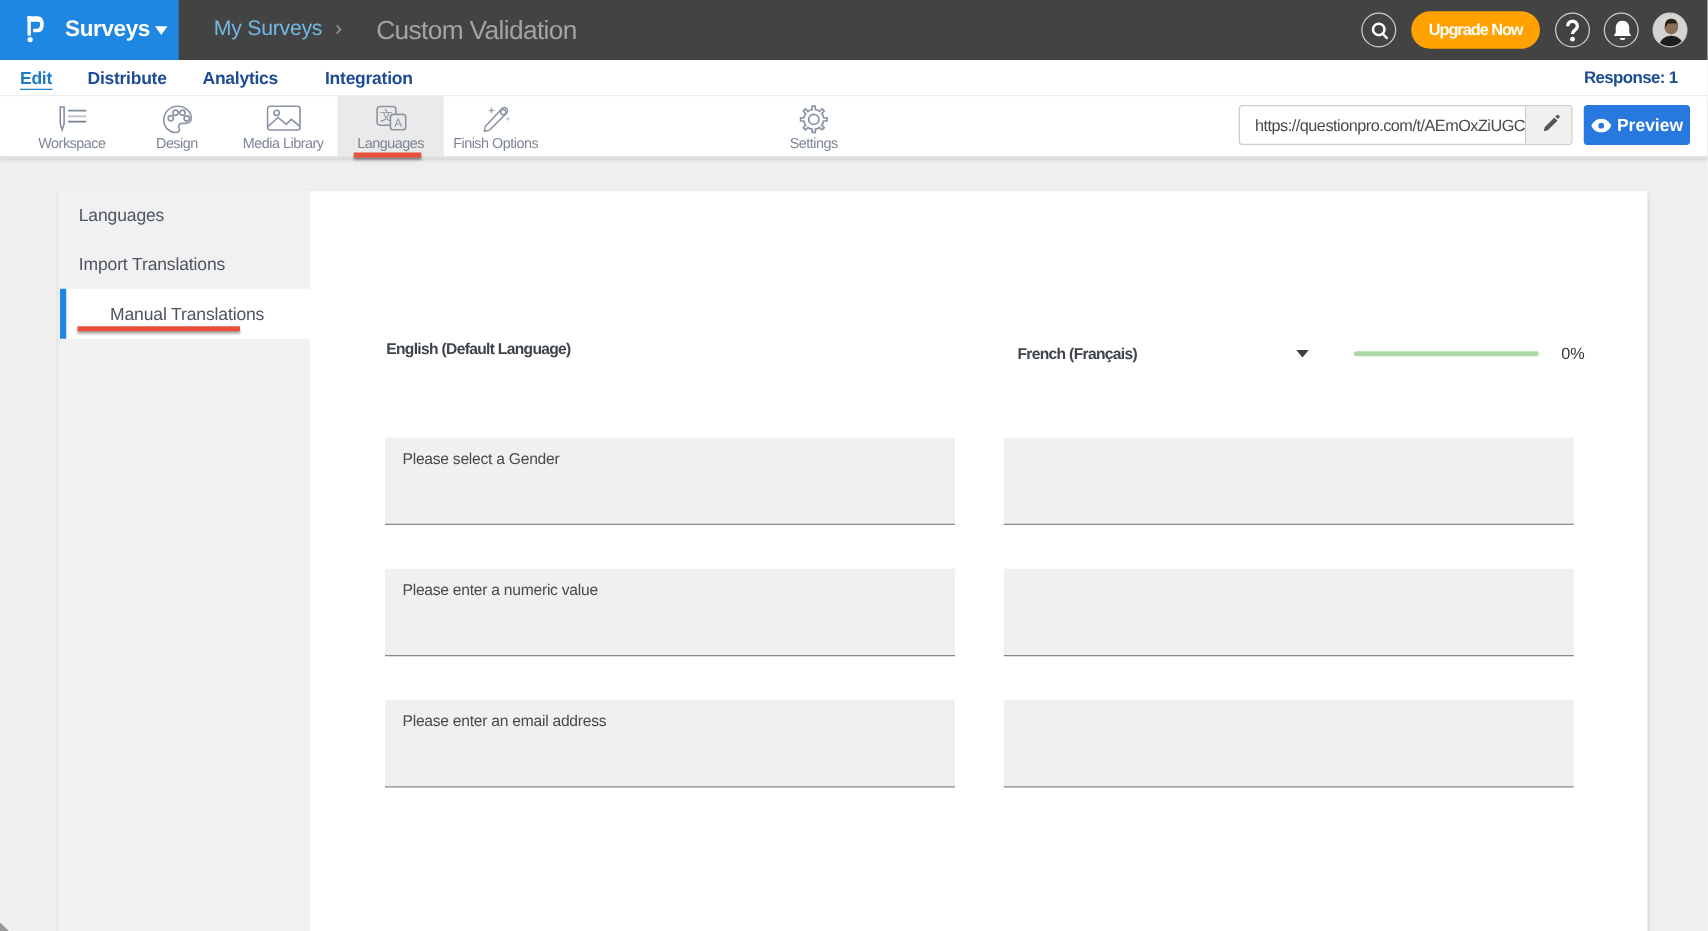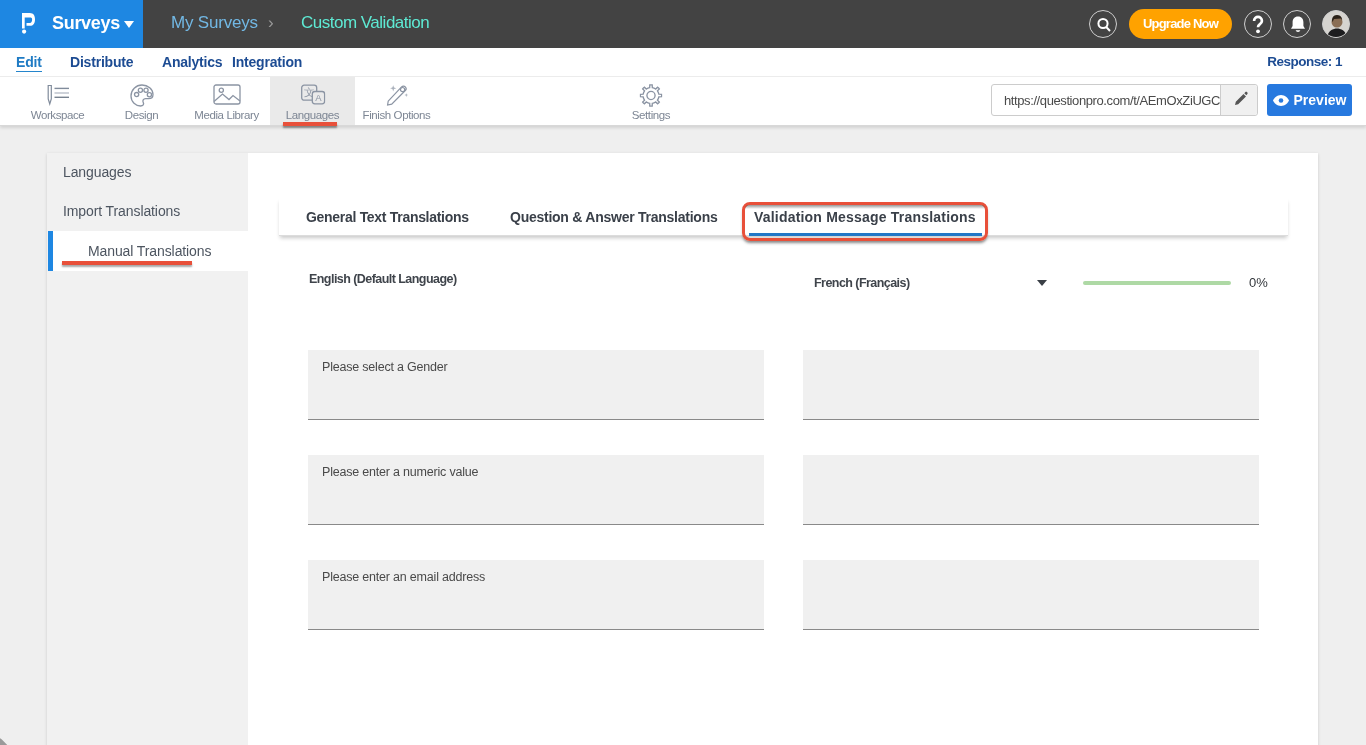--- a/index.html
+++ b/index.html
@@ -8,21 +8,21 @@
 
   
   #topbar { position:absolute; left:0; top:0; width:1366px; height:48px; background:#434343; }
   #logo { position:absolute; left:0; top:0; width:143px; height:48px; background:#1e87e2; }
   #logo .brand { position:absolute; left:52px; top:13px; color:#fff; font-size:18px; font-weight:bold; letter-spacing:-0.3px; }
   #logo svg.qp { position:absolute; left:20px; top:11px; }
   #logo .caret { position:absolute; left:124px; top:21px; width:0; height:0;
      border-left:5.5px solid transparent; border-right:5.5px solid transparent; border-top:7px solid #fff; }
   .crumb1 { position:absolute; left:171px; top:13px; color:#72b8e4; font-size:17px; letter-spacing:-0.2px; }
   .crumbsep { position:absolute; left:268px; top:13px; color:#9a9a9a; font-size:17px; }
-  .crumb2 { position:absolute; left:301px; top:13px; color:#5eead4; font-size:17px; letter-spacing:-0.5px; }
+  .crumb2 { position:absolute; left:301px; top:13px; color:#a3a3a3; font-size:21px; letter-spacing:-0.5px; }
   .circ { position:absolute; top:10px; width:28px; height:28px; border:1px solid #cfcfcf; border-radius:50%; }
   #upgrade { position:absolute; left:1129px; top:9px; width:103px; height:30px; background:#ffa200; border-radius:15px;
      color:#fff; font-size:13px; font-weight:bold; letter-spacing:-0.8px; text-align:center; line-height:30px; }
 
   
   #nav2 { position:absolute; left:0; top:48px; width:1366px; height:29px; background:#fff; border-bottom:1px solid #ededed; }
   #nav2 .item { position:absolute; top:6px; font-size:14px; color:#1d4c93; font-weight:bold; letter-spacing:-0.2px;}
   #nav2 .active { color:#1f7bc4; border-bottom:1.5px solid #2585cc; padding-bottom:1px; }
   #resp { position:absolute; right:24px; top:6px; color:#1d4c93; font-size:13.5px; font-weight:bold; letter-spacing:-0.5px; }
 
@@ -116,21 +116,21 @@
       <path d="M14 4 C9 4 8.5 9 9.5 11 L11 8 L18 7.5 C19.5 9.5 19 10.5 18.5 11 C20 9 19 4 14 4Z" fill="#2a2118"></path>
       <path d="M4 28 C4 20 10 17.5 14 17.5 C18 17.5 24 20 24 28 Z" fill="#1d1d1f"></path>
     </svg>
   </div>
 </div>
 
 <div id="nav2">
   <span class="item active" style="left:16px;">Edit</span>
   <span class="item" style="left:70px;">Distribute</span>
   <span class="item" style="left:162px;">Analytics</span>
-  <span class="item" style="left:232px;">Integration</span>
+  <span class="item" style="left:260px;">Integration</span>
   <span id="resp">Response: 1</span>
 </div>
 
 <div id="toolbar">
   <div class="tool" style="left:15px;">
     <svg width="26" height="22" viewBox="0 0 26 22" fill="none">
       <path d="M3.2 1.5 L6.3 1.5 L6.3 15 L4.75 20 L3.2 15 Z" stroke="#808b9b" stroke-width="1.2"></path>
       <path d="M9.5 4.4 L24 4.4" stroke="#808b9b" stroke-width="1.4"></path>
       <path d="M9.5 9 L24 9" stroke="#b9bfc9" stroke-width="1.4"></path>
       <path d="M9.5 13.3 L24 13.3" stroke="#78828f" stroke-width="1.4"></path>
@@ -198,27 +198,20 @@
 </div>
 
 <div id="card">
   <div id="sidebar">
     <div class="srow" style="top:0;">Languages</div>
     <div class="srow" style="top:39px;">Import Translations</div>
     <div class="srow active" style="top:78px; height:40px; line-height:40px;padding-left:35px;">Manual Translations</div>
     <div id="sideredline"></div>
   </div>
 
-  <div id="tabstrip">
-    <div class="tab" style="left:27px; letter-spacing:-0.3px;">General Text Translations</div>
-    <div class="tab" style="left:231px; letter-spacing:-0.25px;">Question &amp; Answer Translations</div>
-    <div class="tab" style="left:475px; letter-spacing:0.2px;">Validation Message Translations</div>
-    <div id="redbox"></div>
-    <div id="bluebar"></div>
-  </div>
 
   <span class="langlbl" style="left:262px; top:119px;">English (Default Language)</span>
   <span class="langlbl" style="left:767px; top:123px;">French (Français)</span>
   <span class="caretdn" style="left:990px; top:127px;"></span>
   <div id="progress"></div>
   <span id="pct">0%</span>
 
   <div class="ta" style="left:261px; top:157px;">
       <span>Please select a Gender</span>
     </div>

